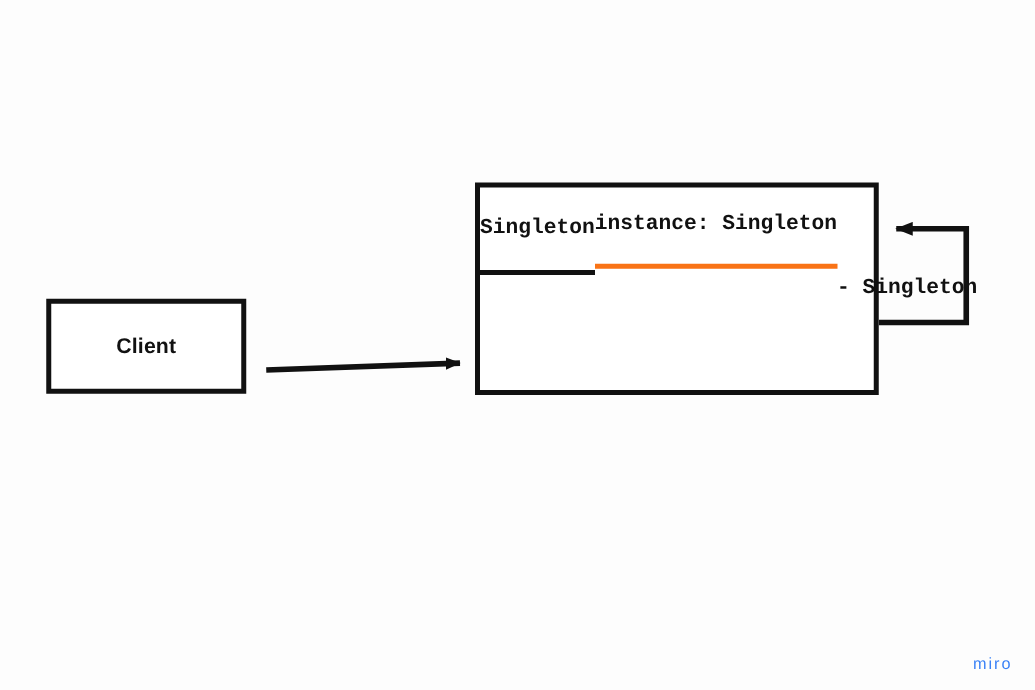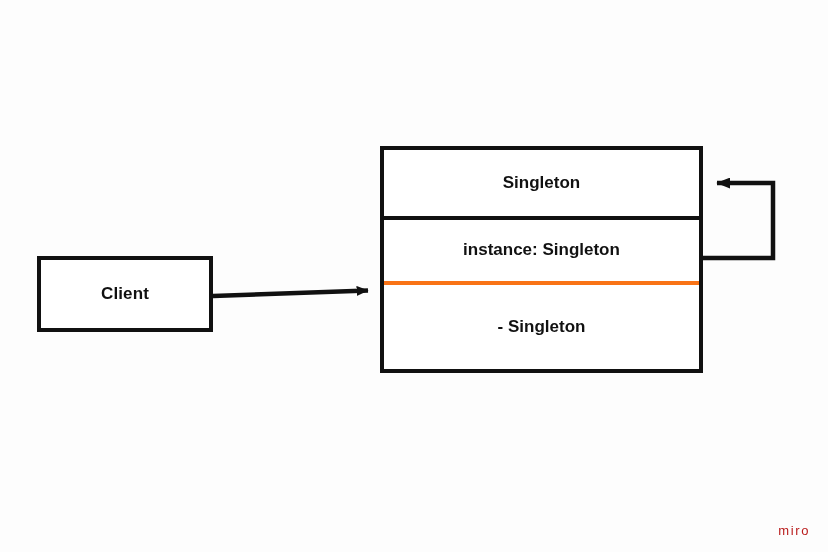--- a/index.html
+++ b/index.html
@@ -26,44 +26,45 @@
   .uml-box {
     position: absolute;
     box-sizing: border-box;
     background: #ffffff;
     border: 4px solid #111111;
   }
 
   
   #client-box {
     left: 37px;
-    top: 256px;
-    width: 176px;
+    top: 239px;
+    width: 160px;
     height: 76px;
     display: flex;
     align-items: center;
     justify-content: center;
   }
   #client-box .class-name {
     font-size: 17px;
     font-weight: bold;
     color: #111111;
     letter-spacing: 0.1px;
     text-align: center;
     line-height: 1.2;
   }
 
   
   #singleton-box {
     left: 380px;
     top: 146px;
     width: 323px;
-    height: 227px;
+    height: 170px;
     display: flex;
-    flex-direction: column;
+    flex-direction: row;
+    font-family: Liberation Mono, monospace;
   }
 
   .compartment {
     box-sizing: border-box;
     display: flex;
     align-items: center;
     justify-content: center;
     text-align: center;
     color: #111111;
     font-weight: bold;
@@ -102,21 +103,21 @@
     height: 552px;
     pointer-events: none;
   }
 
   
   #watermark {
     position: absolute;
     right: 18px;
     bottom: 14px;
     font-size: 13px;
-    color: #b91c1c;
+    color: #3b82f6;
     letter-spacing: 1.6px;
     font-weight: normal;
     user-select: none;
   }
 </style>
 </head>
 <body>
 
 <div id="canvas">
 

